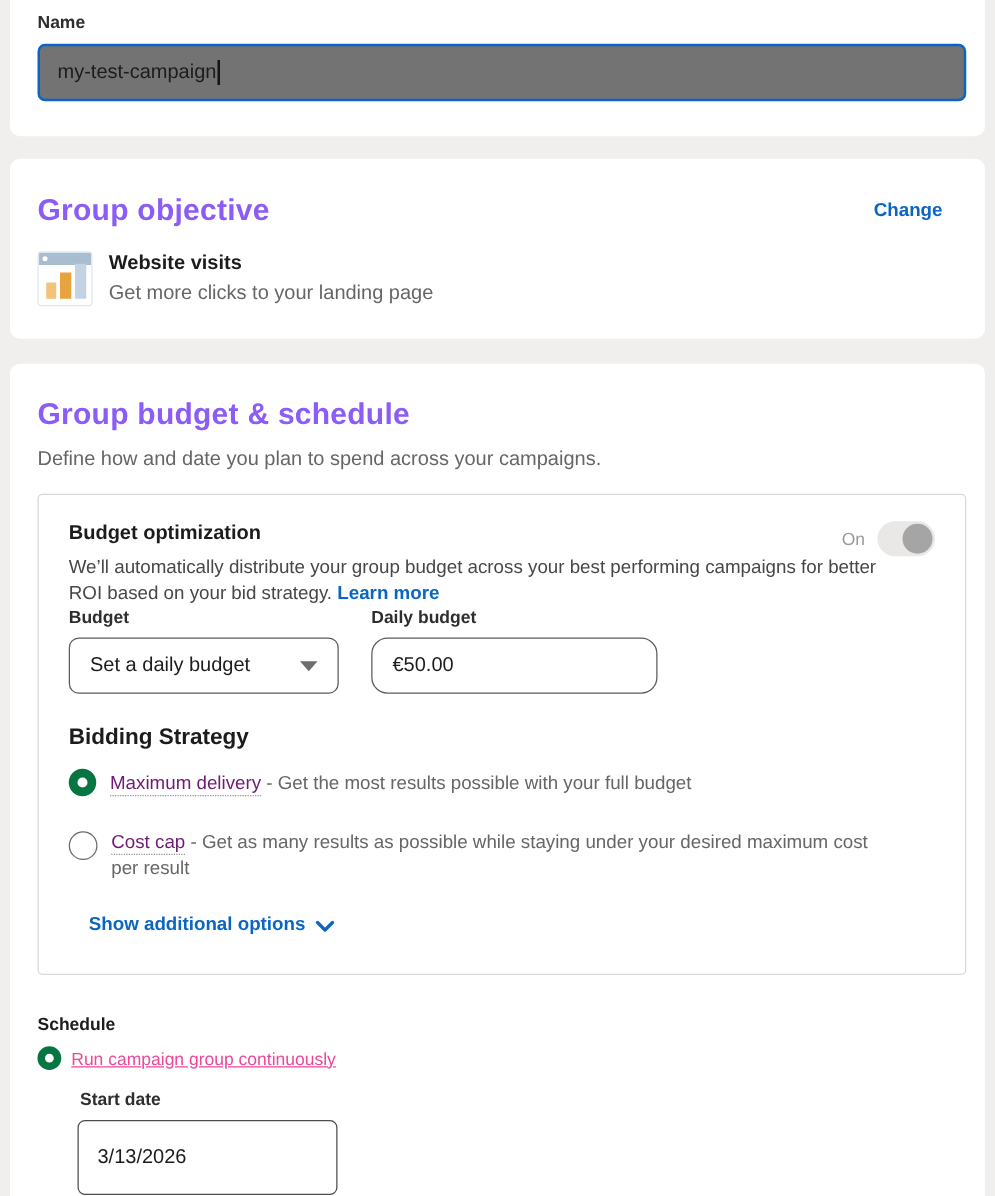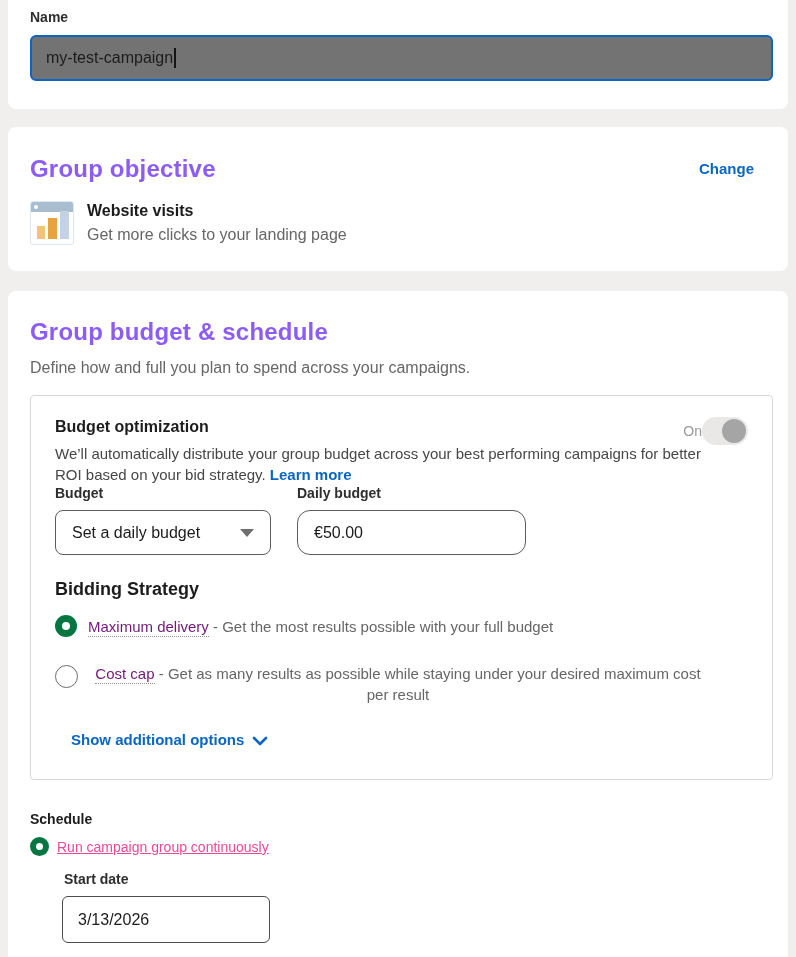--- a/index.html
+++ b/index.html
@@ -58,21 +58,21 @@
   .obj-desc { font-size: 16px; color: #666; line-height: 22px; margin-top: 2px; }
   
   .card-budget { top: 291px; height: 700px; padding: 27px 15px 0 22px; }
   .section-sub { margin-top: 13px; font-size: 16px; color: #666; }
   .inner-card {
     margin-top: 18px; position: relative;
     border: 1px solid #d8d8d8; border-radius: 4px;
     padding: 22px 24px 30px 24px;
   }
   .opt-title { font-size: 16px; font-weight: 700; color: #1c1c1c; }
-  .toggle-wrap { position: absolute; top: 21px; right: 24px; display: flex; align-items: center; }
+  .toggle-wrap { position: absolute; top: 21px; right: 24px; display: flex; align-items: center; gap: 10px; }
   .toggle-state { font-size: 14px; color: #9a9a9a; }
   .toggle {
     width: 46px; height: 28px; border-radius: 14px;
     background: #e9e8e7; position: relative; cursor: pointer;
   }
   .toggle .knob {
     position: absolute; top: 2px; right: 2px;
     width: 24px; height: 24px; border-radius: 50%; background: #a5a5a5;
   }
   .opt-description { margin-top: 7px; font-size: 15px; line-height: 21px; color: #474747; max-width: 650px; }
@@ -88,21 +88,21 @@
   .select-box { width: 216px; justify-content: space-between; }
   .input-box { width: 229px; border-radius: 13px; }
   .caret-down {
     width: 0; height: 0;
     border-left: 7px solid transparent; border-right: 7px solid transparent;
     border-top: 8px solid #6e6e6e;
   }
   .bid-label { margin-top: 24px; font-size: 18px; font-weight: 700; color: #1c1c1c; }
   .radio-row { display: flex; gap: 11px; }
   .radio-row.first { margin-top: 15px; align-items: center; }
-  .radio-row.second { margin-top: 26px; align-items: flex-start; text-align: center; }
+  .radio-row.second { margin-top: 26px; align-items: flex-start; }
   .radio {
     width: 22px; height: 22px; border-radius: 50%;
     flex: 0 0 auto; position: relative; cursor: pointer;
   }
   .radio.selected { background: #057642; }
   .radio.selected::after {
     content: ""; position: absolute; left: 50%; top: 50%;
     width: 8px; height: 8px; margin: -4px 0 0 -4px;
     border-radius: 50%; background: #fff;
   }
@@ -115,21 +115,21 @@
     color: #0a66c2; font-size: 15px; font-weight: 700; cursor: pointer;
   }
   .show-more svg { display: block; margin-top: 2px; }
   .schedule-label { margin-top: 31px; font-size: 14px; font-weight: 700; color: #1c1c1c; }
   .sched-radio-row { margin-top: 10px; display: flex; align-items: center; gap: 8px; }
   .radio.small { width: 19px; height: 19px; }
   .radio.small.selected::after { width: 7px; height: 7px; margin: -3.5px 0 0 -3.5px; }
   .sched-opt { font-size: 14px; color: #ec4899; text-decoration: underline; }
   .start-date-label { margin: 15px 0 0 34px; font-size: 14px; font-weight: 600; color: #2e2e2e; }
   .date-input {
-    margin: 9px 0 0 32px; width: 208px; height: 47px; background: #fff;
+    margin: 9px 0 0 32px; width: 208px; height: 60px; background: #fff;
     border: 1px solid #4c4c4c; border-radius: 6px;
     display: flex; align-items: center; padding: 0 15px;
     font-size: 16px; color: #1c1c1c; cursor: text;
   }
 </style>
 </head>
 <body>
 
 <section class="card card-name">
   <div class="field-label">Name</div>
@@ -154,21 +154,21 @@
     </div>
     <div>
       <div class="obj-name">Website visits</div>
       <div class="obj-desc">Get more clicks to your landing page</div>
     </div>
   </div>
 </section>
 
 <section class="card card-budget">
   <h1 class="section-title">Group budget &amp; schedule</h1>
-  <p class="section-sub">Define how and full you plan to spend across your campaigns.</p>
+  <p class="section-sub">Define how and date you plan to spend across your campaigns.</p>
 
   <div class="inner-card">
     <h2 class="opt-title">Budget optimization</h2>
     <div class="toggle-wrap">
       <span class="toggle-state">On</span>
       <div class="toggle">
         <div class="knob"></div>
       </div>
     </div>
     <p class="opt-description">

